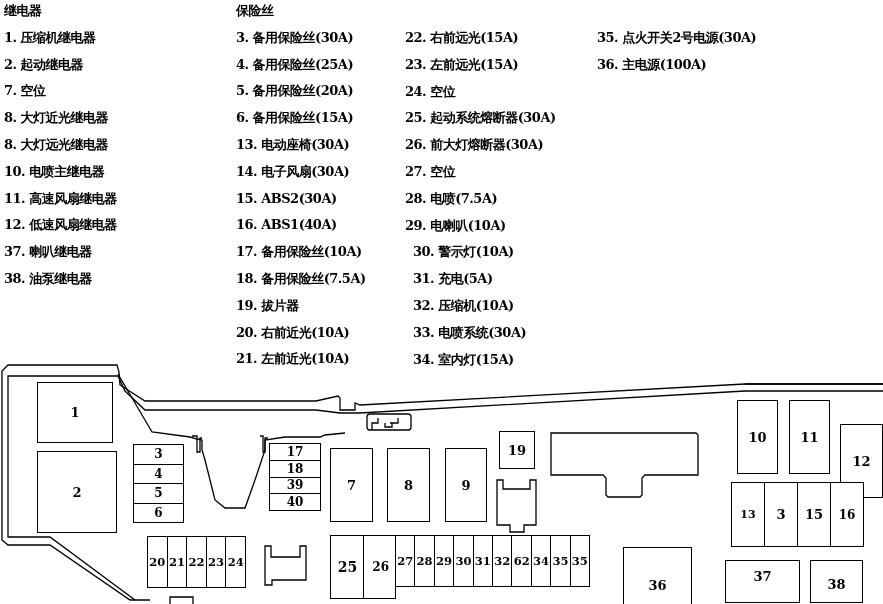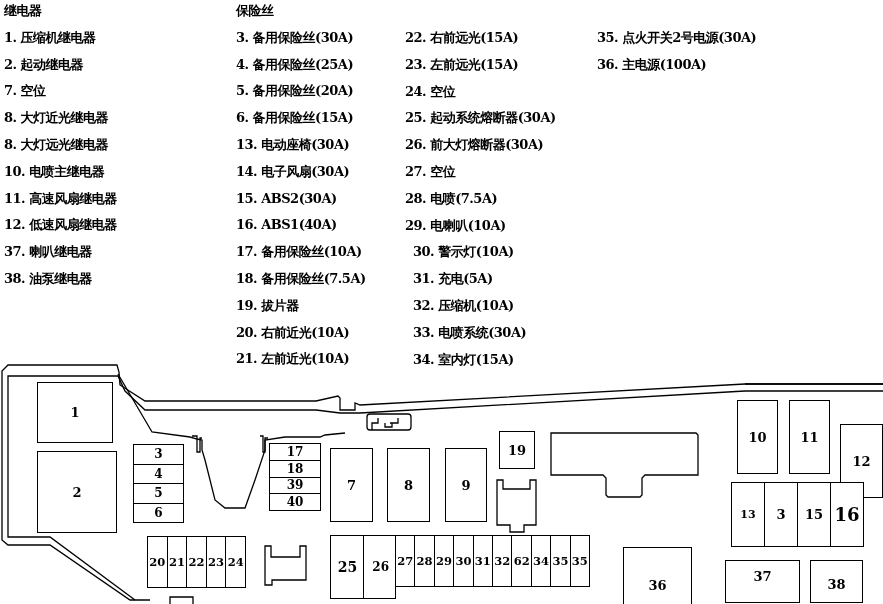--- a/index.html
+++ b/index.html
@@ -130,21 +130,21 @@
 <div class="box" style="left:499px;top:431px;width:36px;height:38px;">19</div>
 
 <div class="box" style="left:737px;top:400px;width:41px;height:74px;">10</div>
 <div class="box" style="left:789px;top:400px;width:41px;height:74px;">11</div>
 <div class="box" style="left:840px;top:424px;width:43px;height:74px;">12</div>
 
 <div class="row" style="left:731px;top:482px;width:133px;height:65px;">
   <div class="cell" style="font-size:11px;">13</div>
   <div class="cell" style="font-size:13px;">3</div>
   <div class="cell" style="font-size:13px;">15</div>
-  <div class="cell" style="font-size:18px;">16</div>
+  <div class="cell" style="font-size:12px;">16</div>
 </div>
 
 <div class="row" style="left:147px;top:536px;width:99px;height:52px;">
   <div class="cell">20</div>
   <div class="cell">21</div>
   <div class="cell">22</div>
   <div class="cell">23</div>
   <div class="cell">24</div>
 </div>
 

